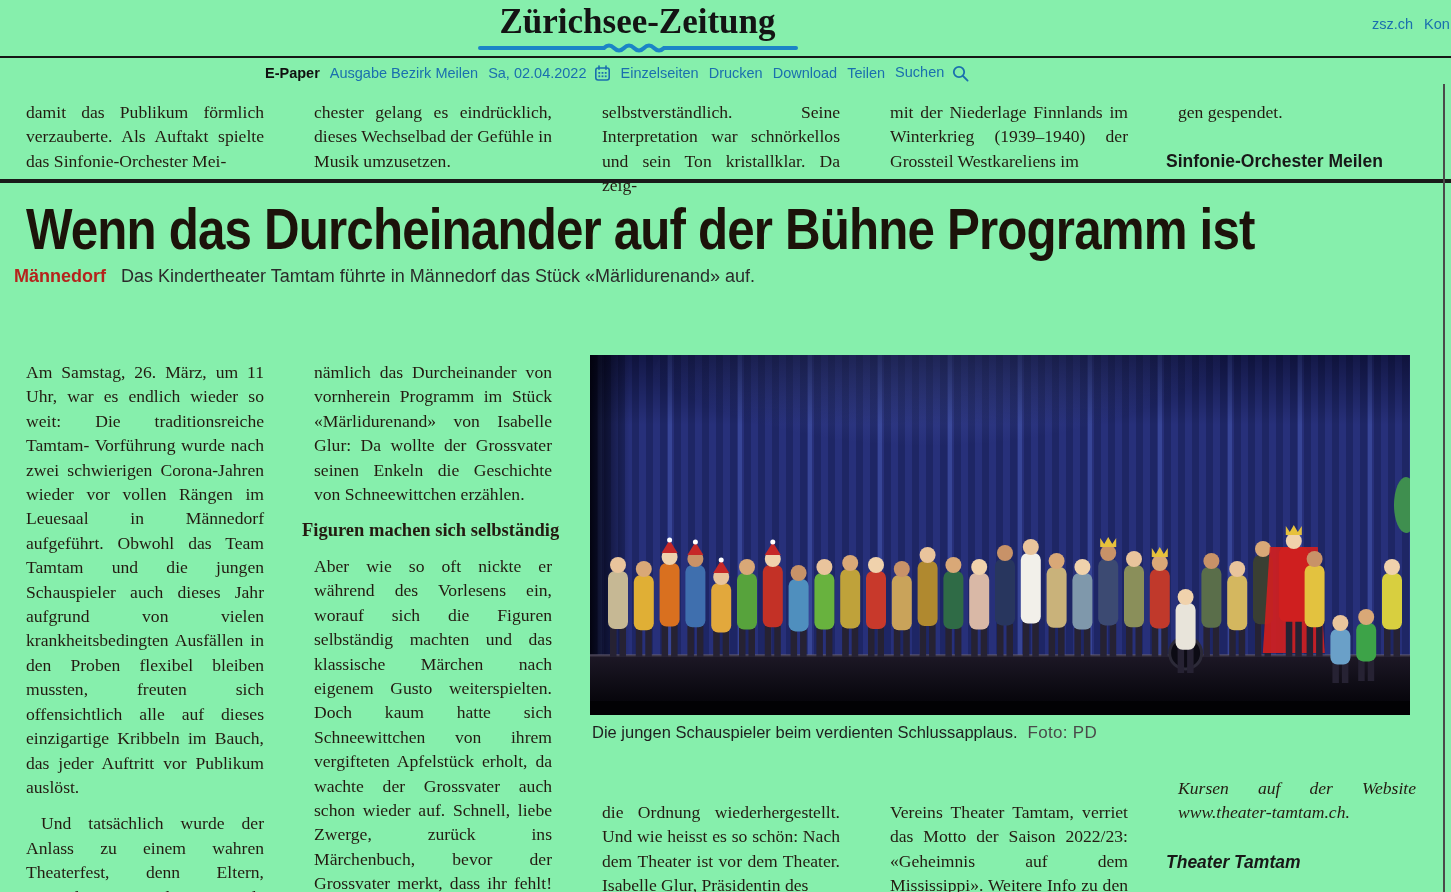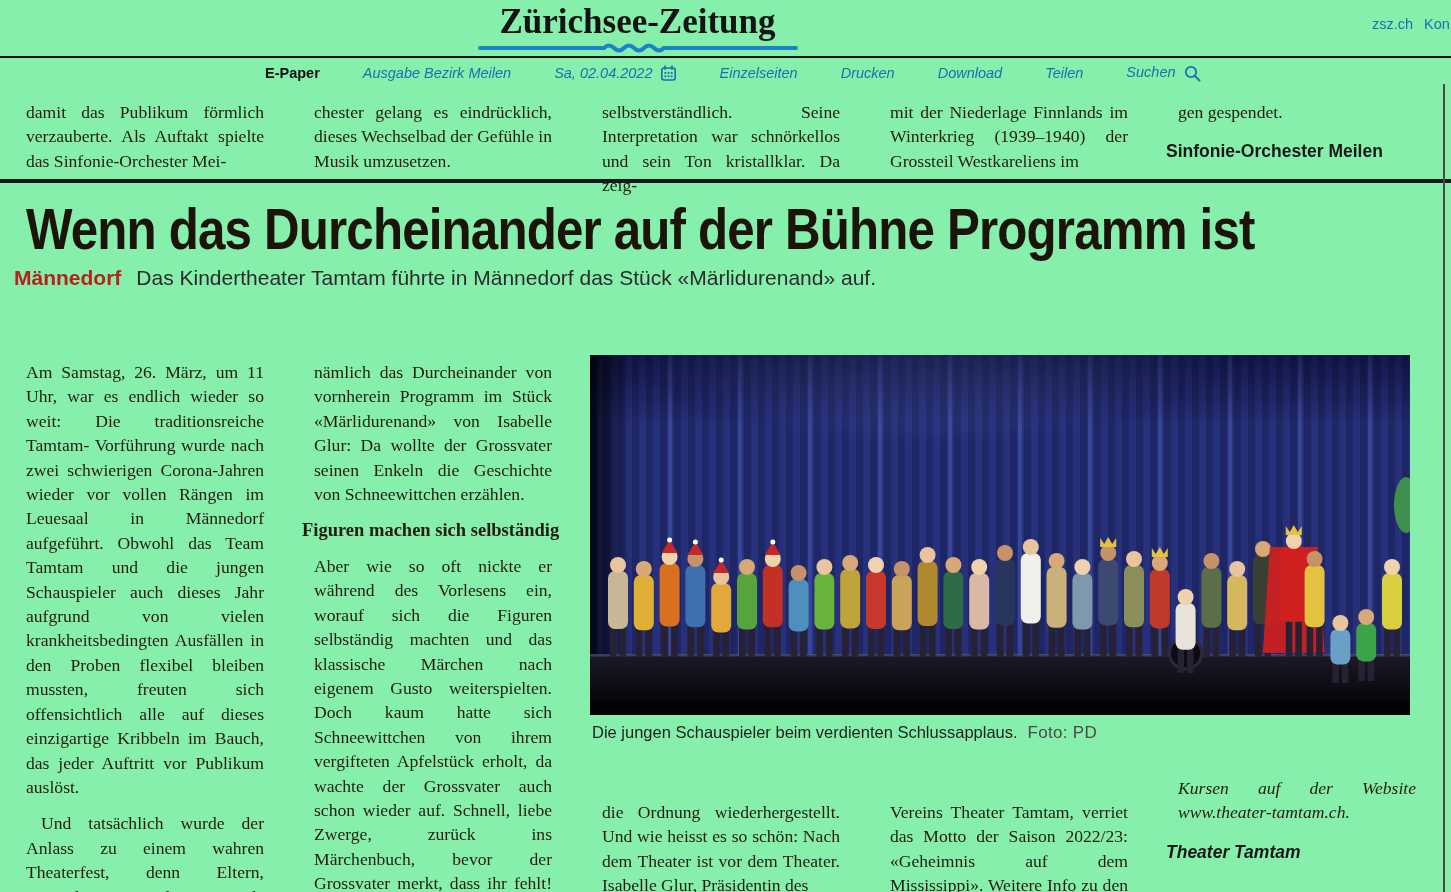--- a/index.html
+++ b/index.html
@@ -9,42 +9,42 @@
   .page{position:relative;width:1451px;height:892px;overflow:hidden;background:#86efac;
         font-family:"Liberation Sans",sans-serif;}
   
   .masthead{position:absolute;left:455px;top:2px;width:365px;text-align:center;}
   .logo{font-family:"Liberation Serif","DejaVu Serif",serif;font-weight:bold;
         font-size:35px;color:#141414;line-height:40px;}
   .logo-underline{display:block;margin:1px auto 0;}
   .hlink{position:absolute;top:16px;font-size:14.5px;color:var(--link);text-decoration:none;cursor:pointer;}
   .rule-top{position:absolute;top:56px;left:0;width:1451px;height:2px;background:#161616;}
   
-  .toolbar{position:absolute;left:265px;top:61px;height:24px;display:flex;gap:43px;
+  .toolbar{position:absolute;left:265px;top:61px;height:24px;display:flex;gap:10px;
            align-items:center;font-size:14.5px;white-space:nowrap;}
   .tb-brand{font-weight:bold;color:#101010;}
-  .tb-link{color:var(--link);text-decoration:none;cursor:pointer;font-style:italic;}
+  .tb-link{color:var(--link);text-decoration:none;cursor:pointer;}
   .tb-group{display:flex;align-items:flex-start;gap:7px;cursor:pointer;}
   
   .serif{font-family:"Liberation Serif","DejaVu Serif",serif;color:#241b11;}
   .col{position:absolute;width:262px;}
   .col p{margin:12px;font-size:17.6px;line-height:24.4px;text-align:justify;}
   .col p.indent{text-indent:15px;}
   .sub-head{font-family:"Liberation Serif","DejaVu Serif",serif;font-weight:bold;
             font-size:18.5px;line-height:22.5px;margin:13px 0 9px;color:#241b11;}
   .sig-head{font-family:"Liberation Sans",sans-serif;font-weight:bold;font-size:17.5px;
-            margin-top:17px;color:#181818;}
+            margin-top:27px;color:#181818;}
   .rule-thick{position:absolute;top:179px;left:0;width:1451px;height:3.5px;background:#1a1a1a;}
   .right-rule{position:absolute;left:1443px;top:84px;width:1.5px;height:808px;background:#4a4a4a;}
   
   h1.headline{position:absolute;left:14px;top:190px;margin:12px;white-space:nowrap;
      font-family:"Liberation Sans",sans-serif;color:#1c130a;font-size:58px;line-height:54px;}
   h1.headline .condense{display:inline-block;transform:scaleX(.85);transform-origin:0 0;
      letter-spacing:-1px;font-weight:bold;}
-  .lead-row{position:absolute;left:14px;top:266px;font-size:21px;white-space:nowrap;}
+  .lead-row{position:absolute;left:14px;top:266px;font-size:18px;white-space:nowrap;}
   .kicker{color:var(--red);font-weight:bold;margin-right:15px;}
   .lead{color:#2b2b2b;}
   
   .photo{position:absolute;left:590px;top:355px;width:820px;height:360px;margin:0;
          overflow:hidden;background:#10143a;}
   .photo svg{display:block;width:100%;height:100%;}
   .caption{position:absolute;left:592px;top:723px;font-size:16.5px;color:#1f1f1f;white-space:nowrap;}
   .credit{font-size:17px;color:#4a4a4a;margin-left:10px;letter-spacing:.3px;}
   .icon{display:inline-block;vertical-align:middle;}
 </style>

